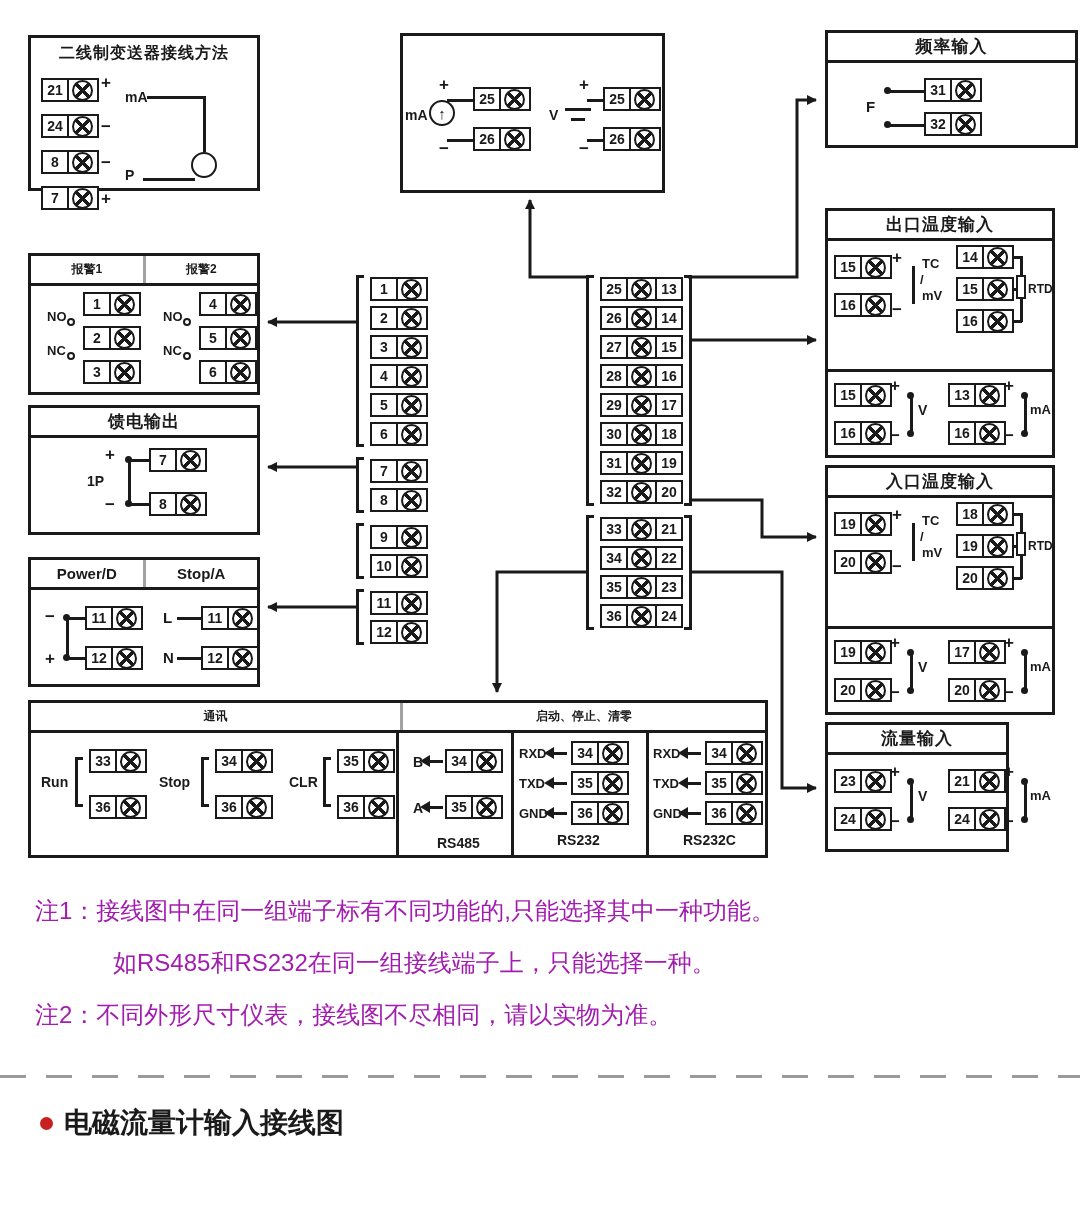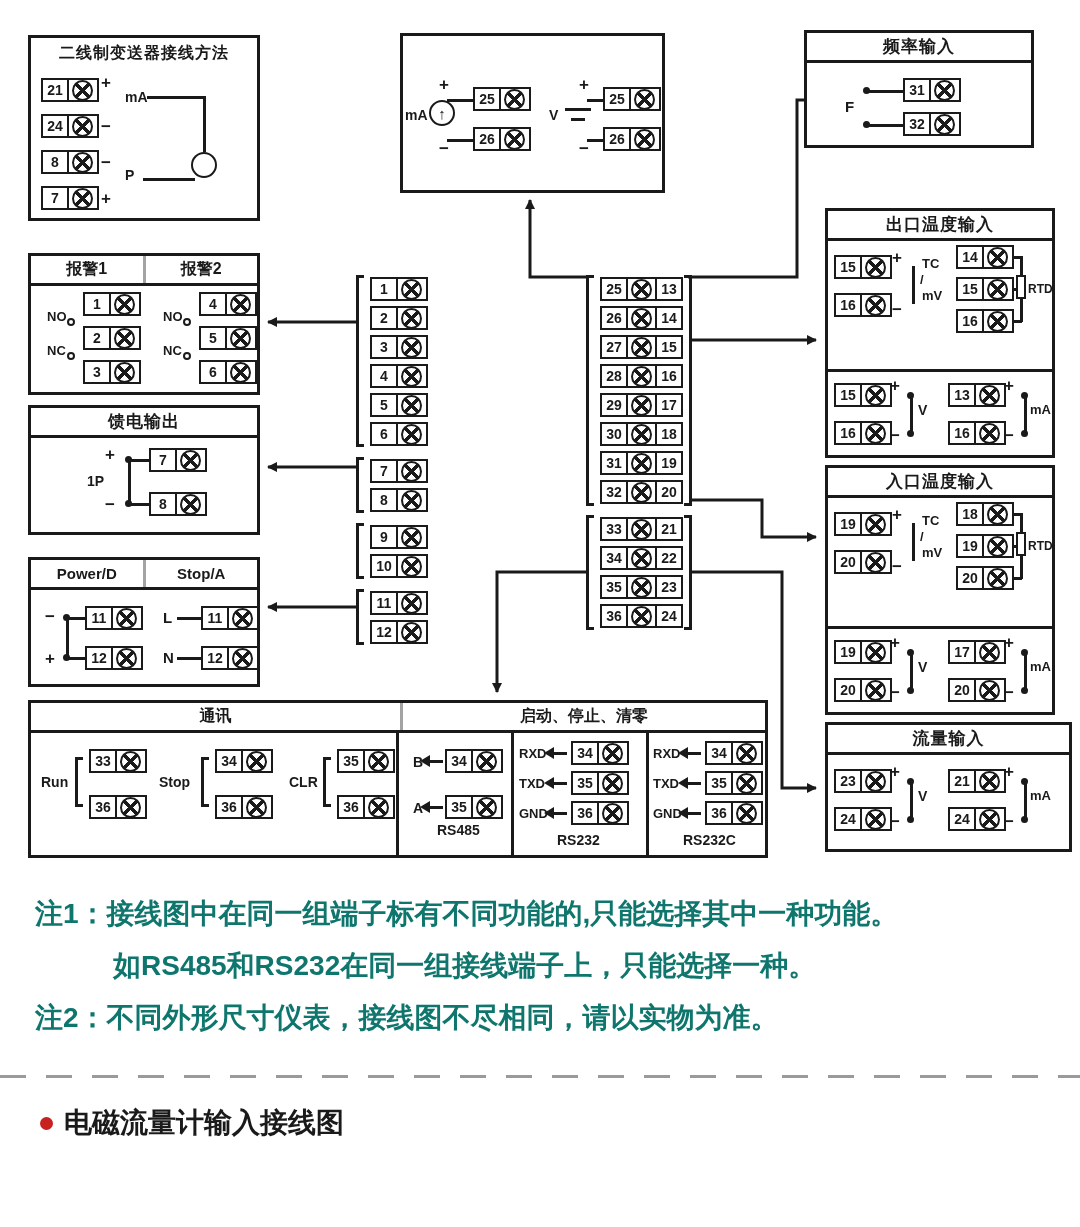--- a/index.html
+++ b/index.html
@@ -5,21 +5,21 @@
 *{margin:0;padding:0;box-sizing:border-box}
 html,body{background:#fff}
 .page{position:relative;width:1080px;height:1227px;background:#fff;overflow:hidden;
   font-family:"Liberation Sans","DejaVu Sans",sans-serif;color:#1a1a1a}
 .wires{position:absolute;left:0;top:0;z-index:1}
 .w{fill:none;stroke:#1a1a1a;stroke-width:3}
 .box{position:absolute;border:3px solid #1a1a1a;background:#fff;z-index:2}
 .btitle{height:30px;display:flex;align-items:center;justify-content:center;font-size:17px;font-weight:bold;letter-spacing:1px}
 .btitle.u{border-bottom:3px solid #1a1a1a}
 .split{display:flex;height:30px;border-bottom:3px solid #1a1a1a}
-.split>div{flex:1;display:flex;align-items:center;justify-content:center;font-size:16px;font-weight:bold}
+.split>div{flex:1;display:flex;align-items:center;justify-content:center;font-size:12px;font-weight:bold}
 .split>div+div{border-left:3px solid #a3a3a3}
 .trow{position:absolute;display:flex;align-items:center;z-index:3}
 .crow{display:flex;align-items:center;height:24px}
 .num{min-width:28px;height:24px;border:2.5px solid #1a1a1a;display:flex;align-items:center;justify-content:center;
   font-size:14px;font-weight:bold;background:#fff;padding:0 2px}
 .term{width:32px;height:24px;border:2.5px solid #1a1a1a;margin-left:-2.5px;display:flex;align-items:center;justify-content:center;background:#fff}
 .term::before{content:"";width:17px;height:17px;border:2px solid #1a1a1a;border-radius:50%;
   background:linear-gradient(45deg,transparent 44%,#1a1a1a 44%,#1a1a1a 56%,transparent 56%),
              linear-gradient(135deg,transparent 44%,#1a1a1a 44%,#1a1a1a 56%,transparent 56%)}
 .crow>.num:last-child{margin-left:-2.5px}
@@ -34,21 +34,21 @@
   display:flex;align-items:center;justify-content:center;font-size:14px;font-weight:bold}
 .csrc.up::after{content:"↑";font-size:15px;font-weight:bold}
 .bracket-l{position:absolute;width:8px;border:3px solid #1a1a1a;border-right:none;z-index:2}
 .bracket-r{position:absolute;width:8px;border:3px solid #1a1a1a;border-left:none;z-index:2}
 .cwrap{position:absolute;z-index:2}
 .colflex{display:flex;flex-direction:column;row-gap:5px}
 .leftcol .crow:nth-child(7),.leftcol .crow:nth-child(9),.leftcol .crow:nth-child(11){margin-top:8px}
 .rightcol .crow:nth-child(9){margin-top:8px}
 .arr{position:absolute;height:2.5px;background:#1a1a1a;width:14px;z-index:3}
 .arr::before{content:"";position:absolute;left:-9px;top:-5px;border-top:6px solid transparent;border-bottom:6px solid transparent;border-right:10px solid #1a1a1a}
-.note{position:absolute;font-size:28px;font-weight:bold;color:#0f766e;white-space:nowrap;z-index:2}
+.note{position:absolute;font-size:24px;font-weight:normal;color:#a21caf;white-space:nowrap;z-index:2}
 .dashline{position:absolute;left:0;width:1080px;height:3px;z-index:2;
   background:repeating-linear-gradient(90deg,#9a9a9a 0 26px,transparent 26px 46px)}
 .bullet{position:absolute;width:13px;height:13px;border-radius:50%;z-index:2}
 .heading{position:absolute;font-size:28px;font-weight:600;color:#1a1a1a;white-space:nowrap;z-index:2}
 .subtext{position:absolute;font-size:23px;font-weight:bold;color:#111;white-space:nowrap;z-index:2}
 .bat-long{position:absolute;height:3px;background:#1a1a1a;width:26px;z-index:3}
 .bat-short{position:absolute;height:3px;background:#1a1a1a;width:14px;z-index:3}
 </style>
 </head>
 <body>
@@ -65,21 +65,21 @@
     <polyline class="w" points="688,277 797,277 797,100 816,100" marker-end="url(#ah)"></polyline>
     <polyline class="w" points="356,322 268,322" marker-end="url(#ah)"></polyline>
     <polyline class="w" points="356,467 268,467" marker-end="url(#ah)"></polyline>
     <polyline class="w" points="356,607 268,607" marker-end="url(#ah)"></polyline>
     <polyline class="w" points="690,340 816,340" marker-end="url(#ah)"></polyline>
     <polyline class="w" points="690,500 762,500 762,537 816,537" marker-end="url(#ah)"></polyline>
     <polyline class="w" points="690,572 782,572 782,788 816,788" marker-end="url(#ah)"></polyline>
     <polyline class="w" points="586,572 497,572 497,692" marker-end="url(#ah)"></polyline>
   </svg>
 
-  <div class="box" style="left:28px;top:35px;width:232px;height:186px">
+  <div class="box" style="left:28px;top:35px;width:232px;height:156px">
     <div class="btitle" style="font-size:16px">二线制变送器接线方法</div>
     <div class="trow" style="left:10px;top:40px">
         <span class="num">21</span>
         <span class="term"></span>
       </div>
     <div class="trow" style="left:10px;top:76px">
         <span class="num">24</span>
         <span class="term"></span>
       </div>
     <div class="trow" style="left:10px;top:112px">
@@ -127,21 +127,21 @@
     <div class="trow" style="left:200px;top:51px">
         <span class="num">25</span>
         <span class="term"></span>
       </div>
     <div class="trow" style="left:200px;top:91px">
         <span class="num">26</span>
         <span class="term"></span>
       </div>
   </div>
 
-  <div class="box" style="left:804px;top:30px;width:230px;height:118px">
+  <div class="box" style="left:825px;top:30px;width:253px;height:118px">
     <div class="btitle u">频率输入</div>
     <span class="lbl" style="left:38px;top:66px;font-size:15px">F</span>
     <div class="dot" style="left:56px;top:54px"></div>
     <div class="dot" style="left:56px;top:88px"></div>
     <div class="hw" style="left:60px;top:57px;width:36px"></div>
     <div class="hw" style="left:60px;top:91px;width:36px"></div>
     <div class="trow" style="left:96px;top:45px">
         <span class="num">31</span>
         <span class="term"></span>
       </div>
@@ -367,21 +367,21 @@
         <span class="term"></span>
       </div>
     <span class="sign" style="left:176px;top:166px">+</span>
     <span class="sign" style="left:176px;top:216px">−</span>
     <div class="dot" style="left:193px;top:181px"></div>
     <div class="dot" style="left:193px;top:219px"></div>
     <div class="vw" style="left:196px;top:184px;height:36px"></div>
     <span class="lbl" style="left:202px;top:192px;font-size:13px">mA</span>
   </div>
 
-  <div class="box" style="left:825px;top:722px;width:247px;height:130px">
+  <div class="box" style="left:825px;top:722px;width:184px;height:130px">
     <div class="btitle u">流量输入</div>
     <div class="trow" style="left:6px;top:44px">
         <span class="num">23</span>
         <span class="term"></span>
       </div>
     <div class="trow" style="left:6px;top:82px">
         <span class="num">24</span>
         <span class="term"></span>
       </div>
     <span class="sign" style="left:62px;top:38px">+</span>
@@ -581,21 +581,21 @@
     <div class="trow" style="left:414px;top:46px">
         <span class="num">34</span>
         <span class="term"></span>
       </div>
     <span class="lbl" style="left:382px;top:98px">A</span>
     <div class="arr" style="left:398px;top:103px"></div>
     <div class="trow" style="left:414px;top:92px">
         <span class="num">35</span>
         <span class="term"></span>
       </div>
-    <span class="lbl" style="left:406px;top:120px">RS485</span>
+    <span class="lbl" style="left:406px;top:133px">RS485</span>
 
     <span class="lbl" style="left:488px;top:44px;font-size:13px">RXD</span>
     <div class="arr" style="left:522px;top:49px"></div>
     <div class="trow" style="left:540px;top:38px">
         <span class="num">34</span>
         <span class="term"></span>
       </div>
     <span class="lbl" style="left:488px;top:74px;font-size:13px">TXD</span>
     <div class="arr" style="left:522px;top:79px"></div>
     <div class="trow" style="left:540px;top:68px">

